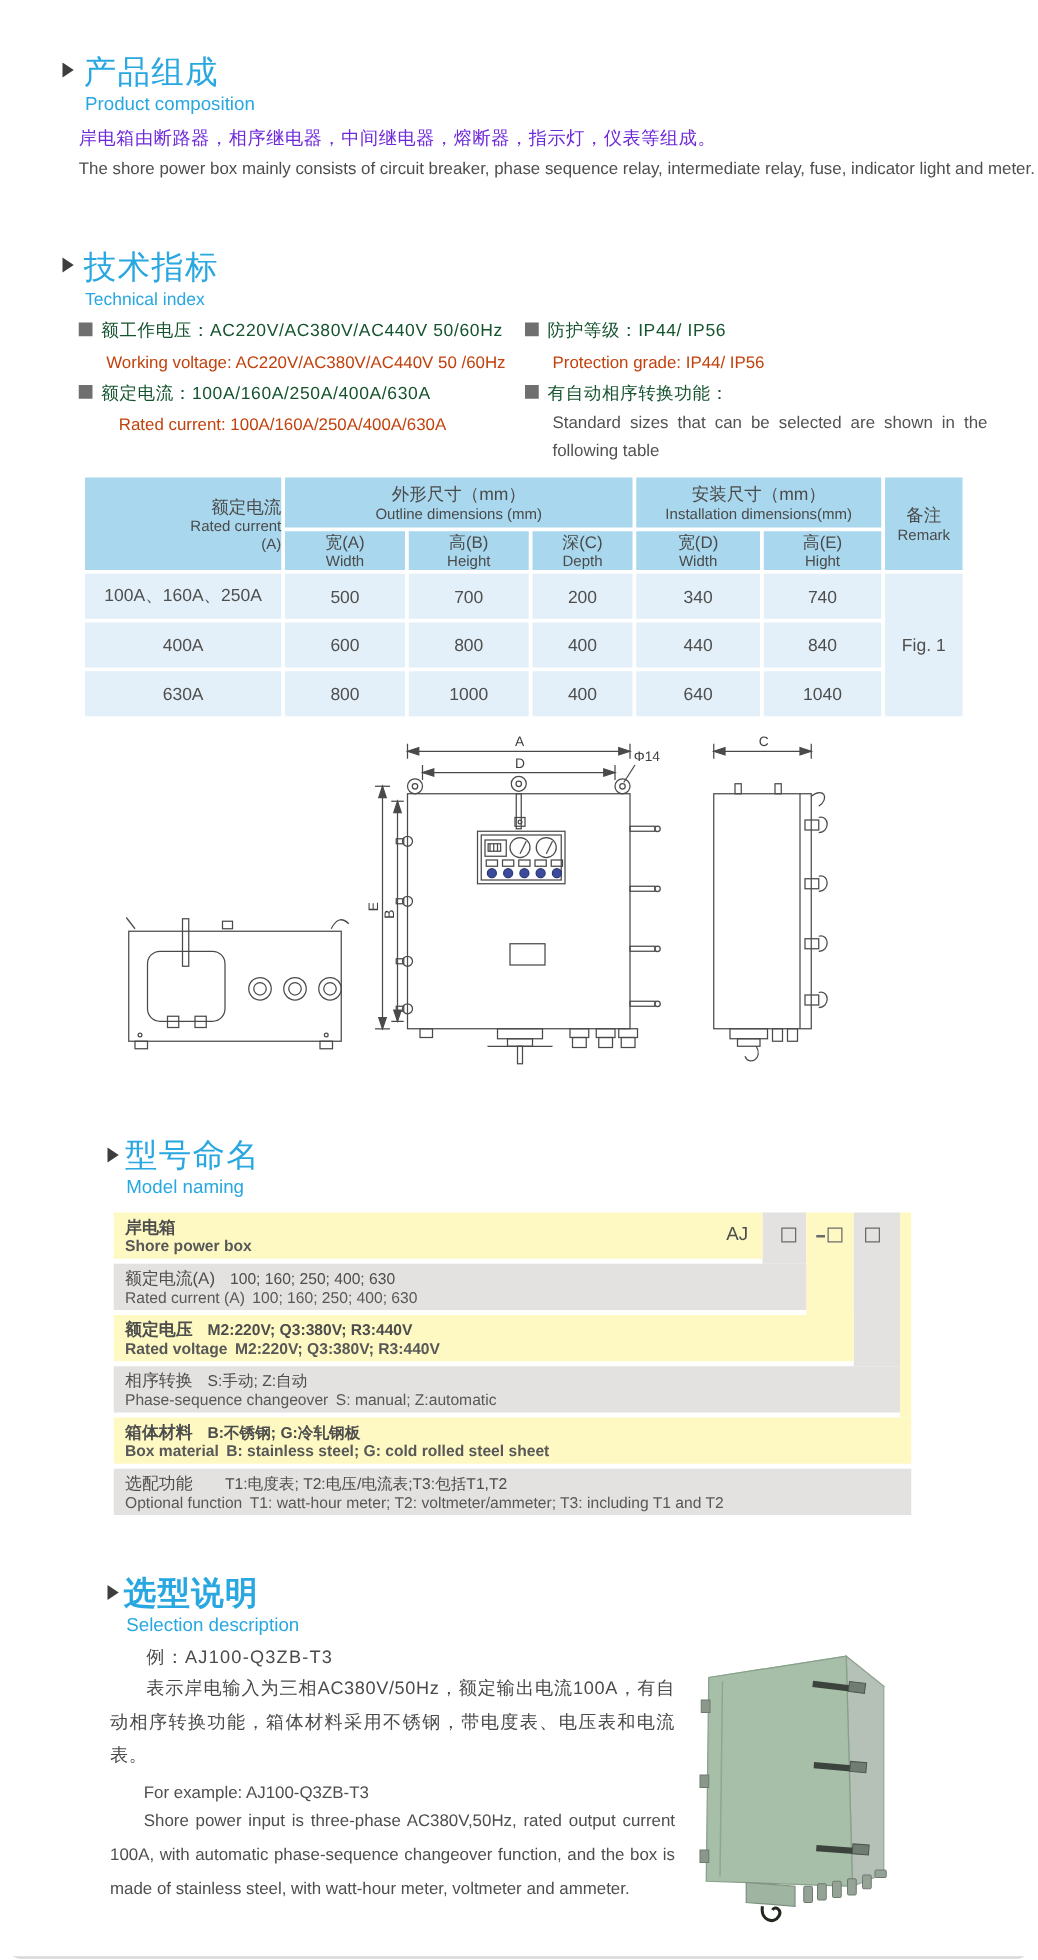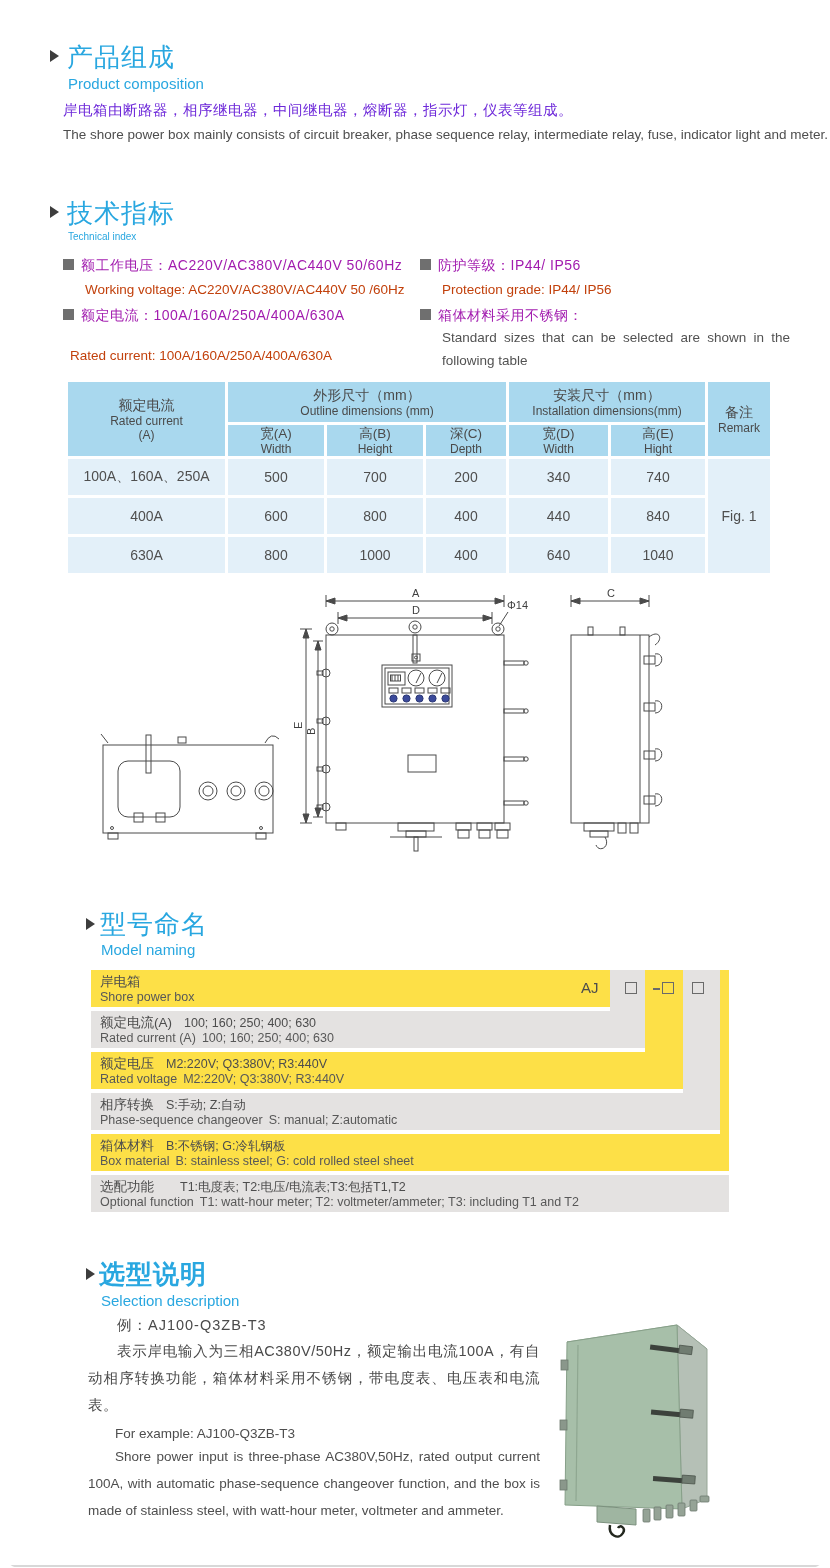--- a/index.html
+++ b/index.html
@@ -16,38 +16,38 @@
     border-top:6px solid transparent; border-bottom:6px solid transparent; }
   .sec-title { font-size:26px; color:#29a7e0; letter-spacing:1px; }
   .sec-sub   { font-size:15px; color:#29a7e0; }
 
   .body-zh { font-size:14.5px; color:#6d28d9; letter-spacing:0.5px; }
   .body-en { font-size:13.5px; color:#4e4e4e; }
 
   
   .bullet { display:inline-block; width:11px; height:11px; background:#6f6f6f;
     margin-right:7px; }
-  .spec-zh { font-size:14px; color:#a21caf; letter-spacing:0.5px;margin-top:40px; }
+  .spec-zh { font-size:14px; color:#14532d; letter-spacing:0.5px;margin-top:40px; }
   .spec-en { font-size:13.5px; color:#c2410c; }
   .spec-en-just { font-size:13.5px; color:#525252; text-align:justify;
     line-height:23px; }
 
   
   .dim-table { border-collapse:separate; border-spacing:3px; table-layout:fixed; }
   .dim-table td { padding:0; text-align:center; vertical-align:middle; }
   .hd  { background:#a9d8ee; color:#4a4a4a; }
   .bd  { background:#e3f0f9; color:#4f4f4f; font-size:14px; }
   .t-zh { font-size:14px; line-height:18px; }
   .t-zh-s { font-size:13.5px; line-height:16px; }
   .t-en { font-size:12px;  line-height:14px; }
 
   
   .naming { position:absolute; left:91px; top:970px; width:638px; height:242px; }
   .nband, .nrow { position:absolute; }
-  .nb-blue { background:#fde047; }
+  .nb-blue { background:#fef9c3;font-weight:bold; }
   .nb-gray { background:#e4e2e1; }
   .nrow { height:37px; left:0; padding:0; box-sizing:border-box; }
   .nrow .lz { position:absolute; left:9px;  top:3px;  font-size:13.5px; color:#4d4d4d; white-space:nowrap; }
   .nrow .lz .val { font-size:12.5px; margin-left:12px; }
   .nrow .le { position:absolute; left:9px;  top:20px; font-size:12.5px; color:#585858; white-space:nowrap; }
   .nrow .le .val { margin-left:6px; }
   .code-prefix { position:absolute; left:490px; top:9px; font-size:15px; color:#4d4d4d; }
   .code-box { position:absolute; top:12px; width:12px; height:12px;
     border:1.5px solid #6a6a6a; background:transparent; box-sizing:border-box; }
   .code-dash { position:absolute; top:18px; width:7px; height:2px; background:#6a6a6a; }
@@ -72,53 +72,53 @@
 <div class="page">
 
   <div class="abs sec-arrow" style="left:50px; top:50px;"></div>
   <div class="abs sec-title" style="left:67px; top:40px;">产品组成</div>
   <div class="abs sec-sub" style="left:68px; top:75px;">Product  composition</div>
   <div class="abs body-zh" style="left:63px; top:101px;">岸电箱由断路器，相序继电器，中间继电器，熔断器，指示灯，仪表等组成。</div>
   <div class="abs body-en" style="left:63px; top:127px;">The shore power box mainly consists of circuit breaker, phase sequence relay, intermediate relay, fuse, indicator light and meter.</div>
 
   <div class="abs sec-arrow" style="left:50px; top:206px;"></div>
   <div class="abs sec-title" style="left:67px; top:196px;">技术指标</div>
-  <div class="abs sec-sub" style="left:68px; top:231px; font-size:10px;">Technical index</div>
+  <div class="abs sec-sub" style="left:68px; top:231px; font-size:14px;">Technical index</div>
 
   <div class="abs" style="left:63px; top:256px;">
     <span class="bullet"></span><span class="spec-zh">额工作电压：AC220V/AC380V/AC440V  50/60Hz</span>
   </div>
   <div class="abs spec-en" style="left:85px; top:282px;">Working voltage: AC220V/AC380V/AC440V 50 /60Hz</div>
   <div class="abs" style="left:63px; top:306px;">
     <span class="bullet"></span><span class="spec-zh">额定电流：100A/160A/250A/400A/630A</span>
   </div>
-  <div class="abs spec-en" style="left:70px; top:332px;margin-top:16px;">Rated current: 100A/160A/250A/400A/630A</div>
+  <div class="abs spec-en" style="left:95px; top:332px;">Rated current: 100A/160A/250A/400A/630A</div>
 
   <div class="abs" style="left:420px; top:256px;">
     <span class="bullet"></span><span class="spec-zh">防护等级：IP44/ IP56</span>
   </div>
   <div class="abs spec-en" style="left:442px; top:282px;">Protection grade: IP44/ IP56</div>
   <div class="abs" style="left:420px; top:306px;">
-    <span class="bullet"></span><span class="spec-zh">箱体材料采用不锈钢：</span>
+    <span class="bullet"></span><span class="spec-zh">有自动相序转换功能：</span>
   </div>
   <div class="abs spec-en-just" style="left:442px; top:326px; width:348px;">Standard sizes that can be selected are shown in the following table</div>
 
   <table class="dim-table abs" style="left:65px; top:379px;">
     <colgroup>
       <col style="width:157px">
         <col style="width:96px">
         <col style="width:96px">
       <col style="width:80px">
         <col style="width:99px">
         <col style="width:94px">
         <col style="width:62px">
     </colgroup>
     <tbody>
         <tr>
-      <td class="hd" rowspan="2" style="height:74px;">
+      <td class="hd" rowspan="2" style="height:74px;text-align:right;">
         <div class="t-zh">额定电流</div>
         <div class="t-en">Rated current</div>
         <div class="t-en">(A)</div>
       </td>
       <td class="hd" colspan="3" style="height:40px;">
         <div class="t-zh">外形尺寸（mm）</div>
         <div class="t-en">Outline dimensions (mm)</div>
       </td>
       <td class="hd" colspan="2">
         <div class="t-zh">安装尺寸（mm）</div>

